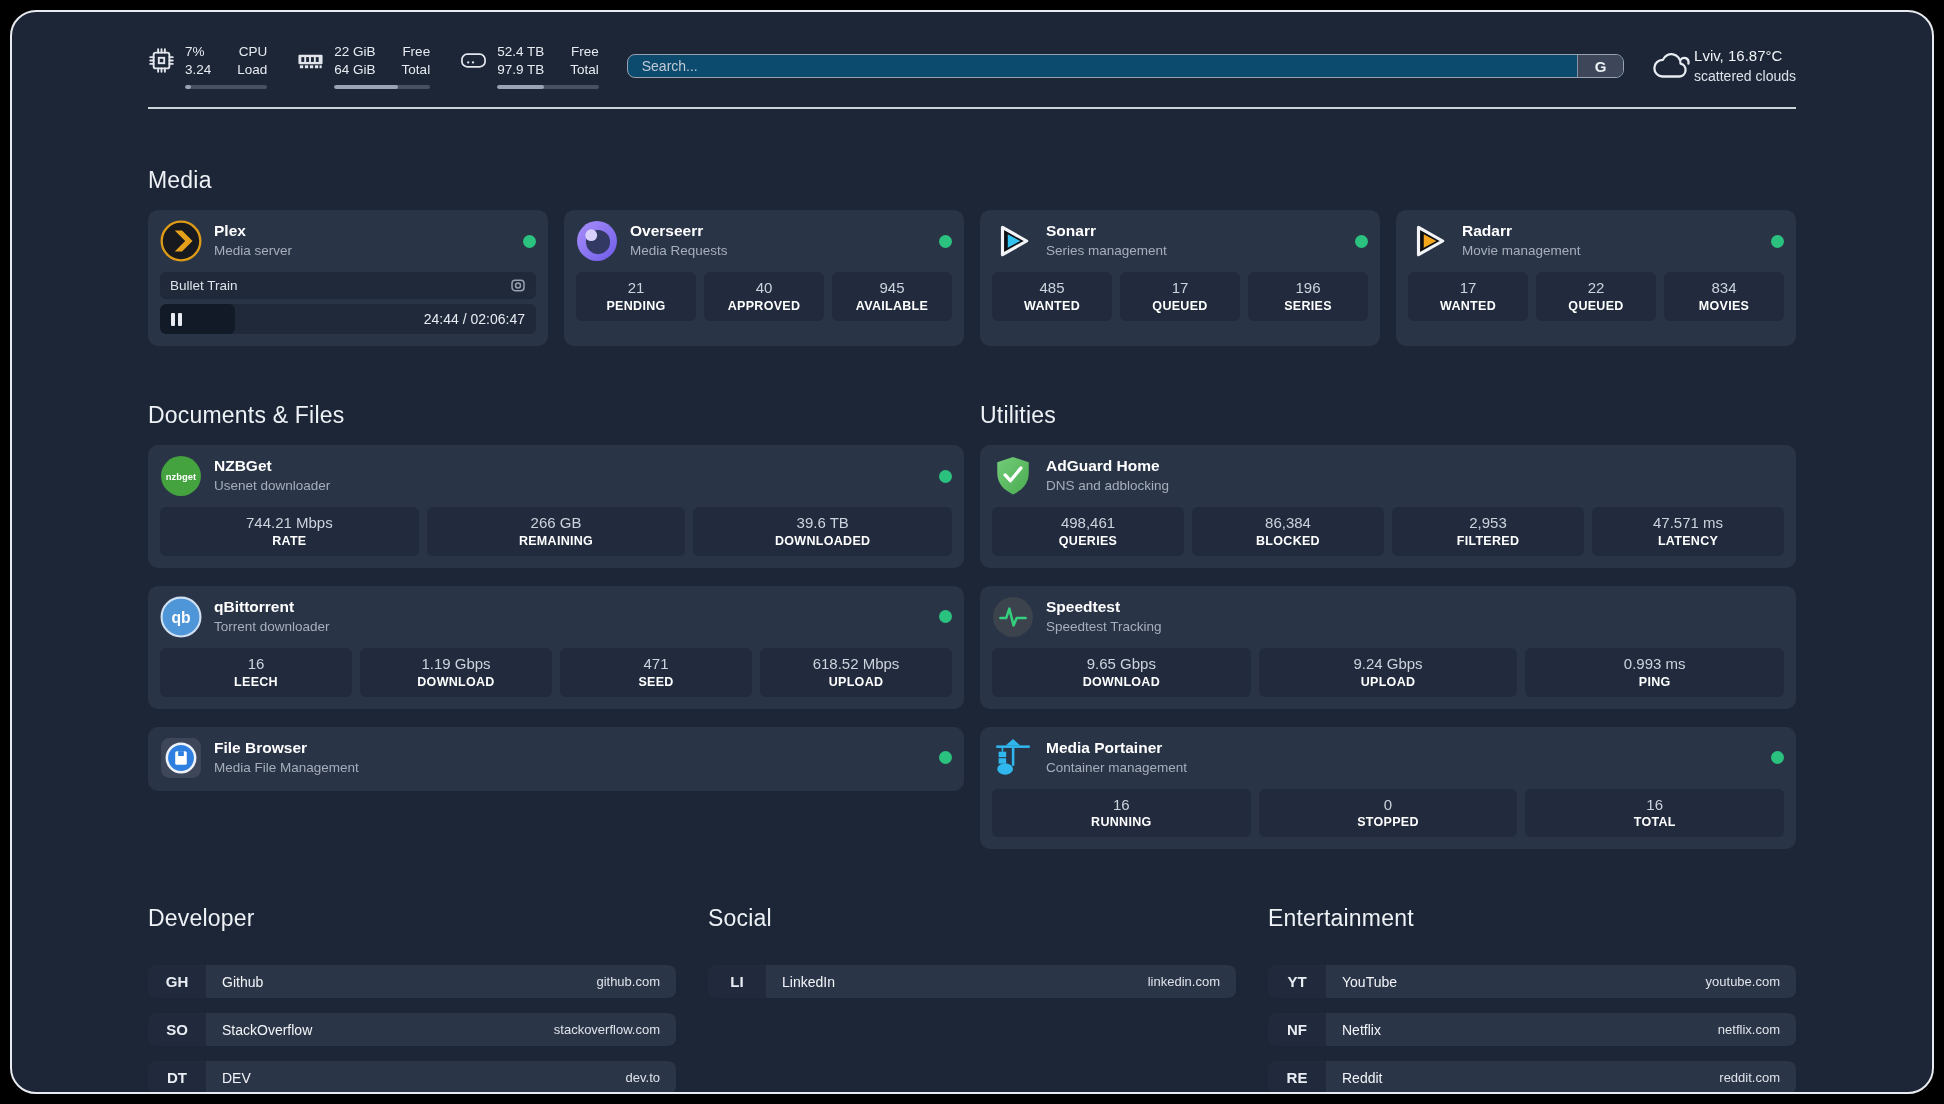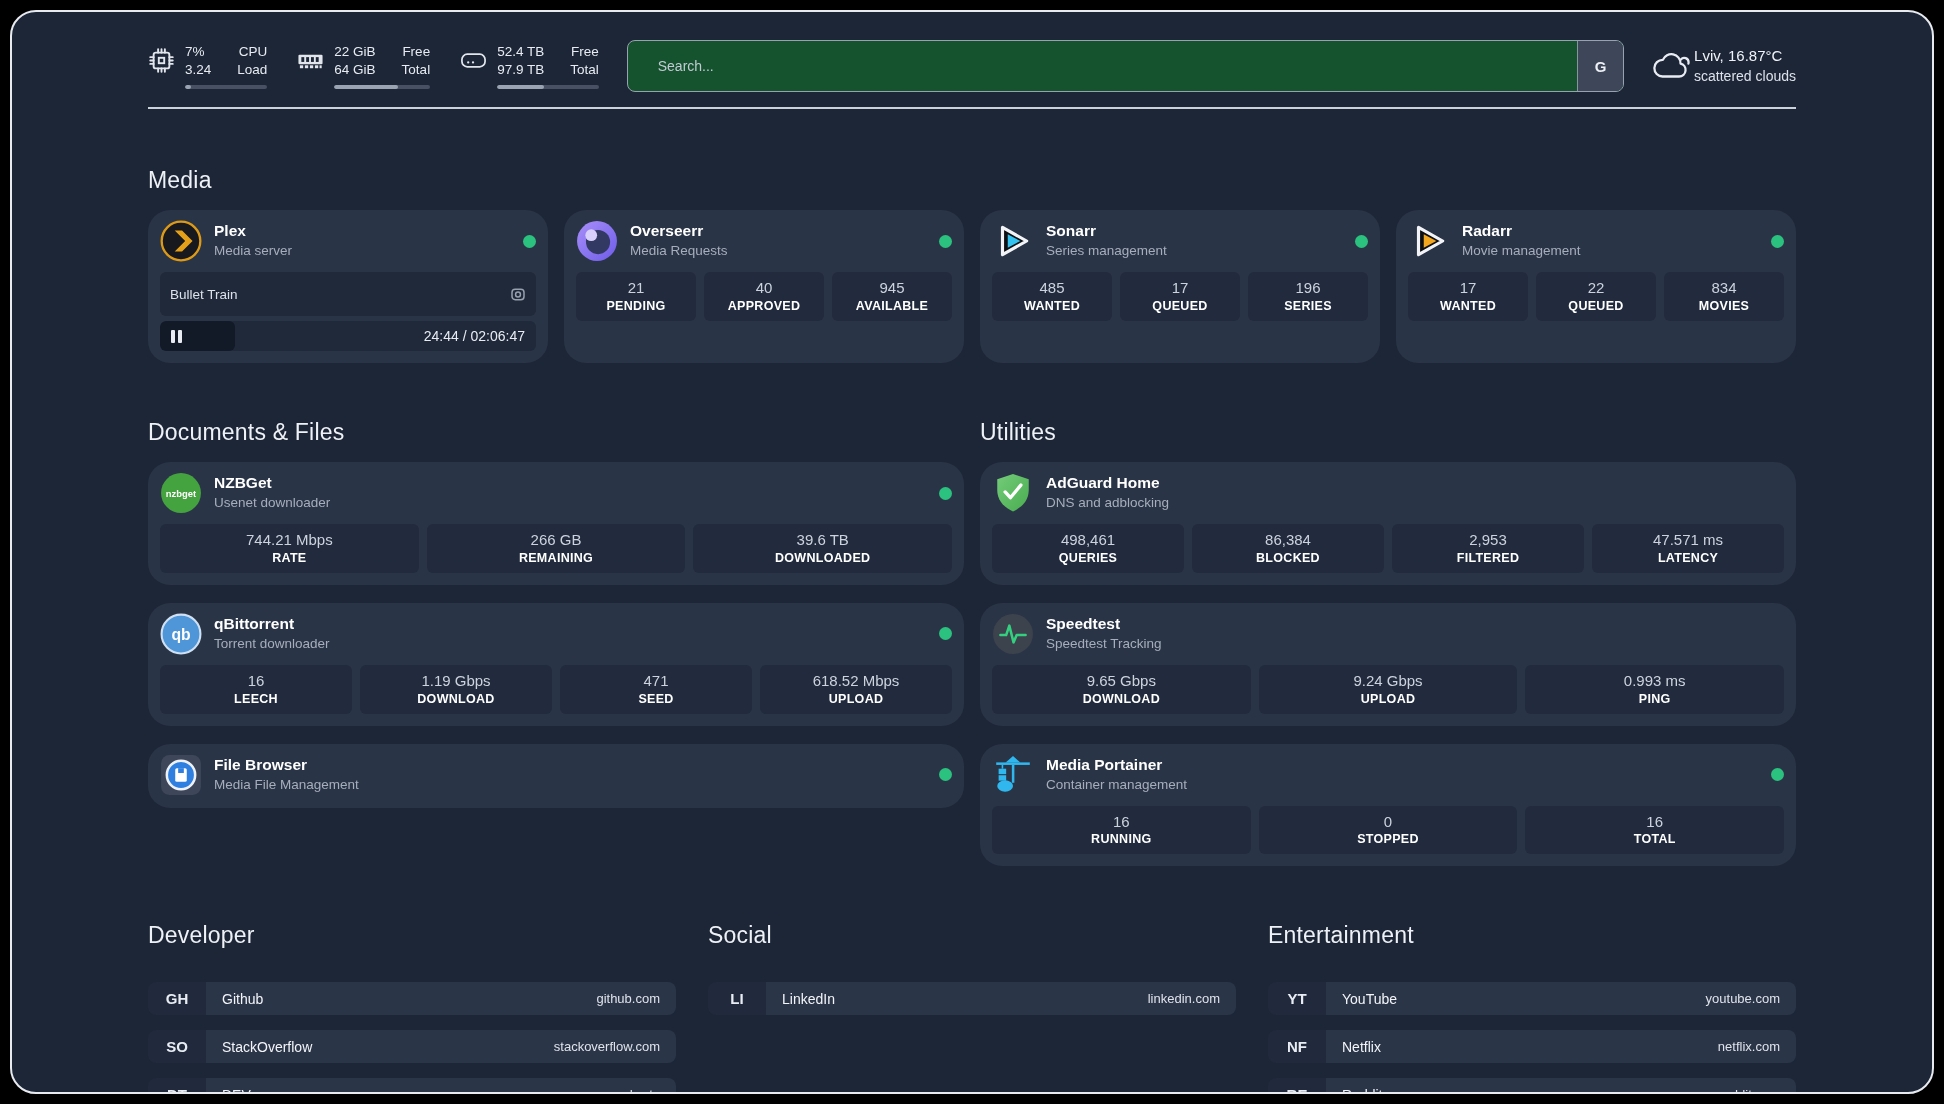--- a/index.html
+++ b/index.html
@@ -20,22 +20,22 @@
   .resources { display:flex; gap:30px; }
   .resource { display:flex; align-items:flex-start; gap:10px; position:relative; padding-bottom:10px; }
   .res-icon { width:27px; height:27px; margin-top:4px; flex:0 0 auto; }
   .res-cols { display:flex; gap:26px; }
   .res-col { display:flex; flex-direction:column; font-size:13.5px; line-height:1.35; color:#e8ecf2; }
   .res-col.right { text-align:right; }
   .res-bar { position:absolute; left:37px; right:0; bottom:0; height:4.5px; border-radius:3px; background:#475163; overflow:hidden; }
   .res-fill { display:block; height:100%; background:#9aa3b1; border-radius:3px; }
 
   .searchbox {
-    flex:1; height:52px; display:flex; align-items:stretch;
-    background:#14532d; border:1.4px solid #98a1af; border-radius:8px; overflow:hidden;padding-left:16px;
+    flex:1; height:24px; display:flex; align-items:stretch;
+    background:#0c4a6e; border:1.4px solid #98a1af; border-radius:8px; overflow:hidden;
   }
   .search-input {
     flex:1; background:transparent; border:0; outline:none; padding:0 14px;
     color:#e3e8ef; font-size:14px; font-family:"Liberation Sans", sans-serif;
   }
   .search-input::placeholder { color:#c3cad5; }
   .search-btn {
     width:46px; display:flex; align-items:center; justify-content:center;
     background:#3d4759; border-left:1px solid #8a93a2;
     color:#eef1f5; font-size:15px; font-weight:600; cursor:pointer;
@@ -47,37 +47,37 @@
 
   .divider { margin-top:13px; border:0; border-top:2px solid #ccd2da; }
 
   
   .section-title { margin-top:58px; font-size:23px; font-weight:500; color:#eef1f5; letter-spacing:.2px; }
   .media-grid { margin-top:16px; display:grid; grid-template-columns:repeat(4,1fr); gap:16px; }
   .two-col { margin-top:28px; display:grid; grid-template-columns:1fr 1fr; gap:16px; align-items:start; }
   .col-title { font-size:23px; font-weight:500; color:#eef1f5; letter-spacing:.2px; }
   .card-stack { margin-top:16px; display:flex; flex-direction:column; gap:18px; }
 
-  .card { background:#2a3447; border-radius:22px; padding:10px 12px 12px; cursor:pointer; }
+  .card { background:#2a3447; border-radius:10px; padding:10px 12px 12px; cursor:pointer; }
   .card-head { display:flex; align-items:center; gap:12px; }
   .svc-icon { width:42px; height:42px; flex:0 0 auto; }
   .svc-meta { display:flex; flex-direction:column; line-height:1.35; }
   .svc-name { color:#ffffff; font-size:15.5px; font-weight:600; }
   .svc-desc { color:#a6aebb; font-size:13.5px; }
   .status-dot { margin-left:auto; width:13px; height:13px; border-radius:50%; background:#2bc17e; flex:0 0 auto; }
 
   .stats { display:flex; gap:8px; margin-top:10px; }
   .stat { flex:1; background:#212b3d; border-radius:6px; padding:7px 4px 8px; text-align:center; }
   .stat-value { color:#cdd3dd; font-size:15px; line-height:1.25; }
   .stat-label { color:#ffffff; font-size:12.5px; font-weight:700; letter-spacing:.3px; margin-top:1px; }
 
   
   .player { margin-top:10px; }
   .player-title-row {
-    background:#1f2939; border-radius:6px; height:44px; padding:0 10px;
+    background:#1f2939; border-radius:6px; height:27px; padding:0 10px;
     display:flex; align-items:center; justify-content:space-between;
     color:#dde2ea; font-size:13.5px;
   }
   .player-progress {
     margin-top:5px; position:relative; background:#1f2939; border-radius:6px;
     height:30px; display:flex; align-items:center; overflow:hidden;
   }
   .player-fill { position:absolute; left:0; top:0; bottom:0; background:#121927; border-radius:6px; }
   .pause-btn { position:relative; display:flex; gap:3.5px; margin-left:11px; cursor:pointer; }
   .pause-btn i { display:block; width:3.5px; height:13px; background:#e8ecf2; border-radius:1px; }

